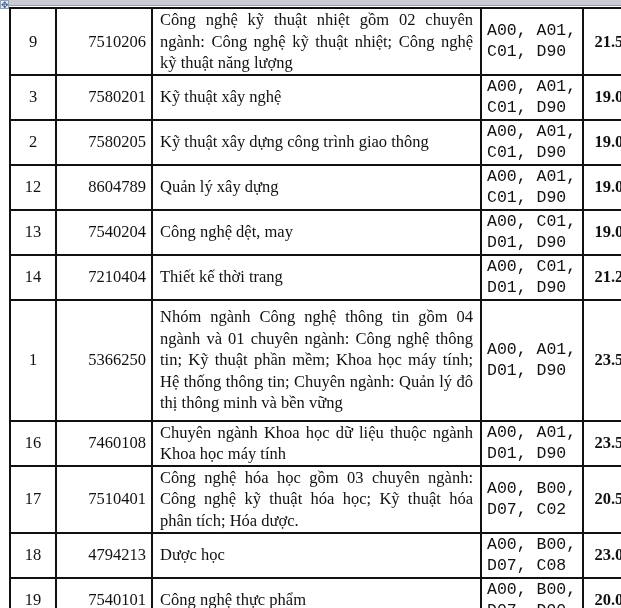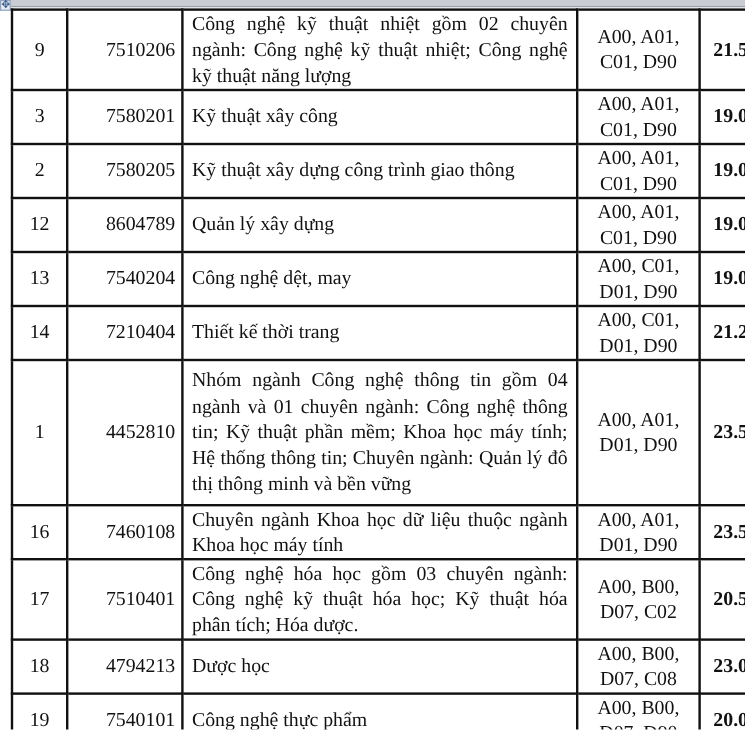--- a/index.html
+++ b/index.html
@@ -4,42 +4,42 @@
 <style>
   html, body { margin: 0; padding: 0; background: #ffffff; }
   body { width: 621px; height: 608px; position: relative; overflow: hidden; font-family: "Liberation Serif", serif; color: #111; }
   .topbar { position: absolute; left: 0; top: 0; width: 621px; height: 5px; background: #c9cdd3; border-bottom: 1px solid #9aa0a8; }
   .move-handle { position: absolute; left: 0; top: 0; width: 9px; height: 9px; font-size: 9px; line-height: 9px; color: #3b5a8a; text-align: center; font-family: "DejaVu Sans", sans-serif; background: #e8ecf2; border: 1px solid #8fa2c0; box-sizing: border-box; }
   table { position: absolute; left: 9px; top: 7px; border-collapse: collapse; table-layout: fixed; width: 607px; }
   td { border: 2px solid #111; font-size: 16.5px; line-height: 21.5px; padding: 0 5px; vertical-align: middle; }
   td.stt { text-align: center; width: 34px; }
   td.code { text-align: right; width: 84px; }
   td.name { text-align: justify; width: 313px; padding: 0 7px; margin-top: 22px; }
-  td.combo { text-align: center; width: 90px; }
+  td.combo { width: 90px; font-family: Liberation Mono, monospace; }
   td.score { text-align: center; font-weight: bold; width: 48px; }
 </style>
 </head>
 <body>
 
 <div class="topbar"></div>
 <div class="move-handle">✥</div>
 
 <table>
   <tbody id="tbody">
       <tr style="height: 63px;">
     <td class="stt">9</td>
     <td class="code">7510206</td>
     <td class="name">Công nghệ kỹ thuật nhiệt gồm 02 chuyên ngành: Công nghệ kỹ thuật nhiệt; Công nghệ kỹ thuật năng lượng</td>
     <td class="combo"><span>A00, A01,</span><br><span>C01, D90</span></td>
     <td class="score">21.50</td>
   </tr>
       <tr style="height: 43px;">
     <td class="stt">3</td>
     <td class="code">7580201</td>
-    <td class="name">Kỹ thuật xây công</td>
+    <td class="name">Kỹ thuật xây nghệ</td>
     <td class="combo"><span>A00, A01,</span><br><span>C01, D90</span></td>
     <td class="score">19.00</td>
   </tr>
       <tr style="height: 44px;">
     <td class="stt">2</td>
     <td class="code">7580205</td>
     <td class="name">Kỹ thuật xây dựng công trình giao thông</td>
     <td class="combo"><span>A00, A01,</span><br><span>C01, D90</span></td>
     <td class="score">19.00</td>
   </tr>
@@ -59,21 +59,21 @@
   </tr>
       <tr style="height: 44px;">
     <td class="stt">14</td>
     <td class="code">7210404</td>
     <td class="name">Thiết kế thời trang</td>
     <td class="combo"><span>A00, C01,</span><br><span>D01, D90</span></td>
     <td class="score">21.25</td>
   </tr>
       <tr style="height: 121px;">
     <td class="stt">1</td>
-    <td class="code">4452810</td>
+    <td class="code">5366250</td>
     <td class="name">Nhóm ngành Công nghệ thông tin gồm 04 ngành và 01 chuyên ngành: Công nghệ thông tin; Kỹ thuật phần mềm; Khoa học máy tính; Hệ thống thông tin; Chuyên ngành: Quản lý đô thị thông minh và bền vững</td>
     <td class="combo"><span>A00, A01,</span><br><span>D01, D90</span></td>
     <td class="score">23.50</td>
   </tr>
       <tr style="height: 43px;">
     <td class="stt">16</td>
     <td class="code">7460108</td>
     <td class="name">Chuyên ngành Khoa học dữ liệu thuộc ngành Khoa học máy tính</td>
     <td class="combo"><span>A00, A01,</span><br><span>D01, D90</span></td>
     <td class="score">23.50</td>

